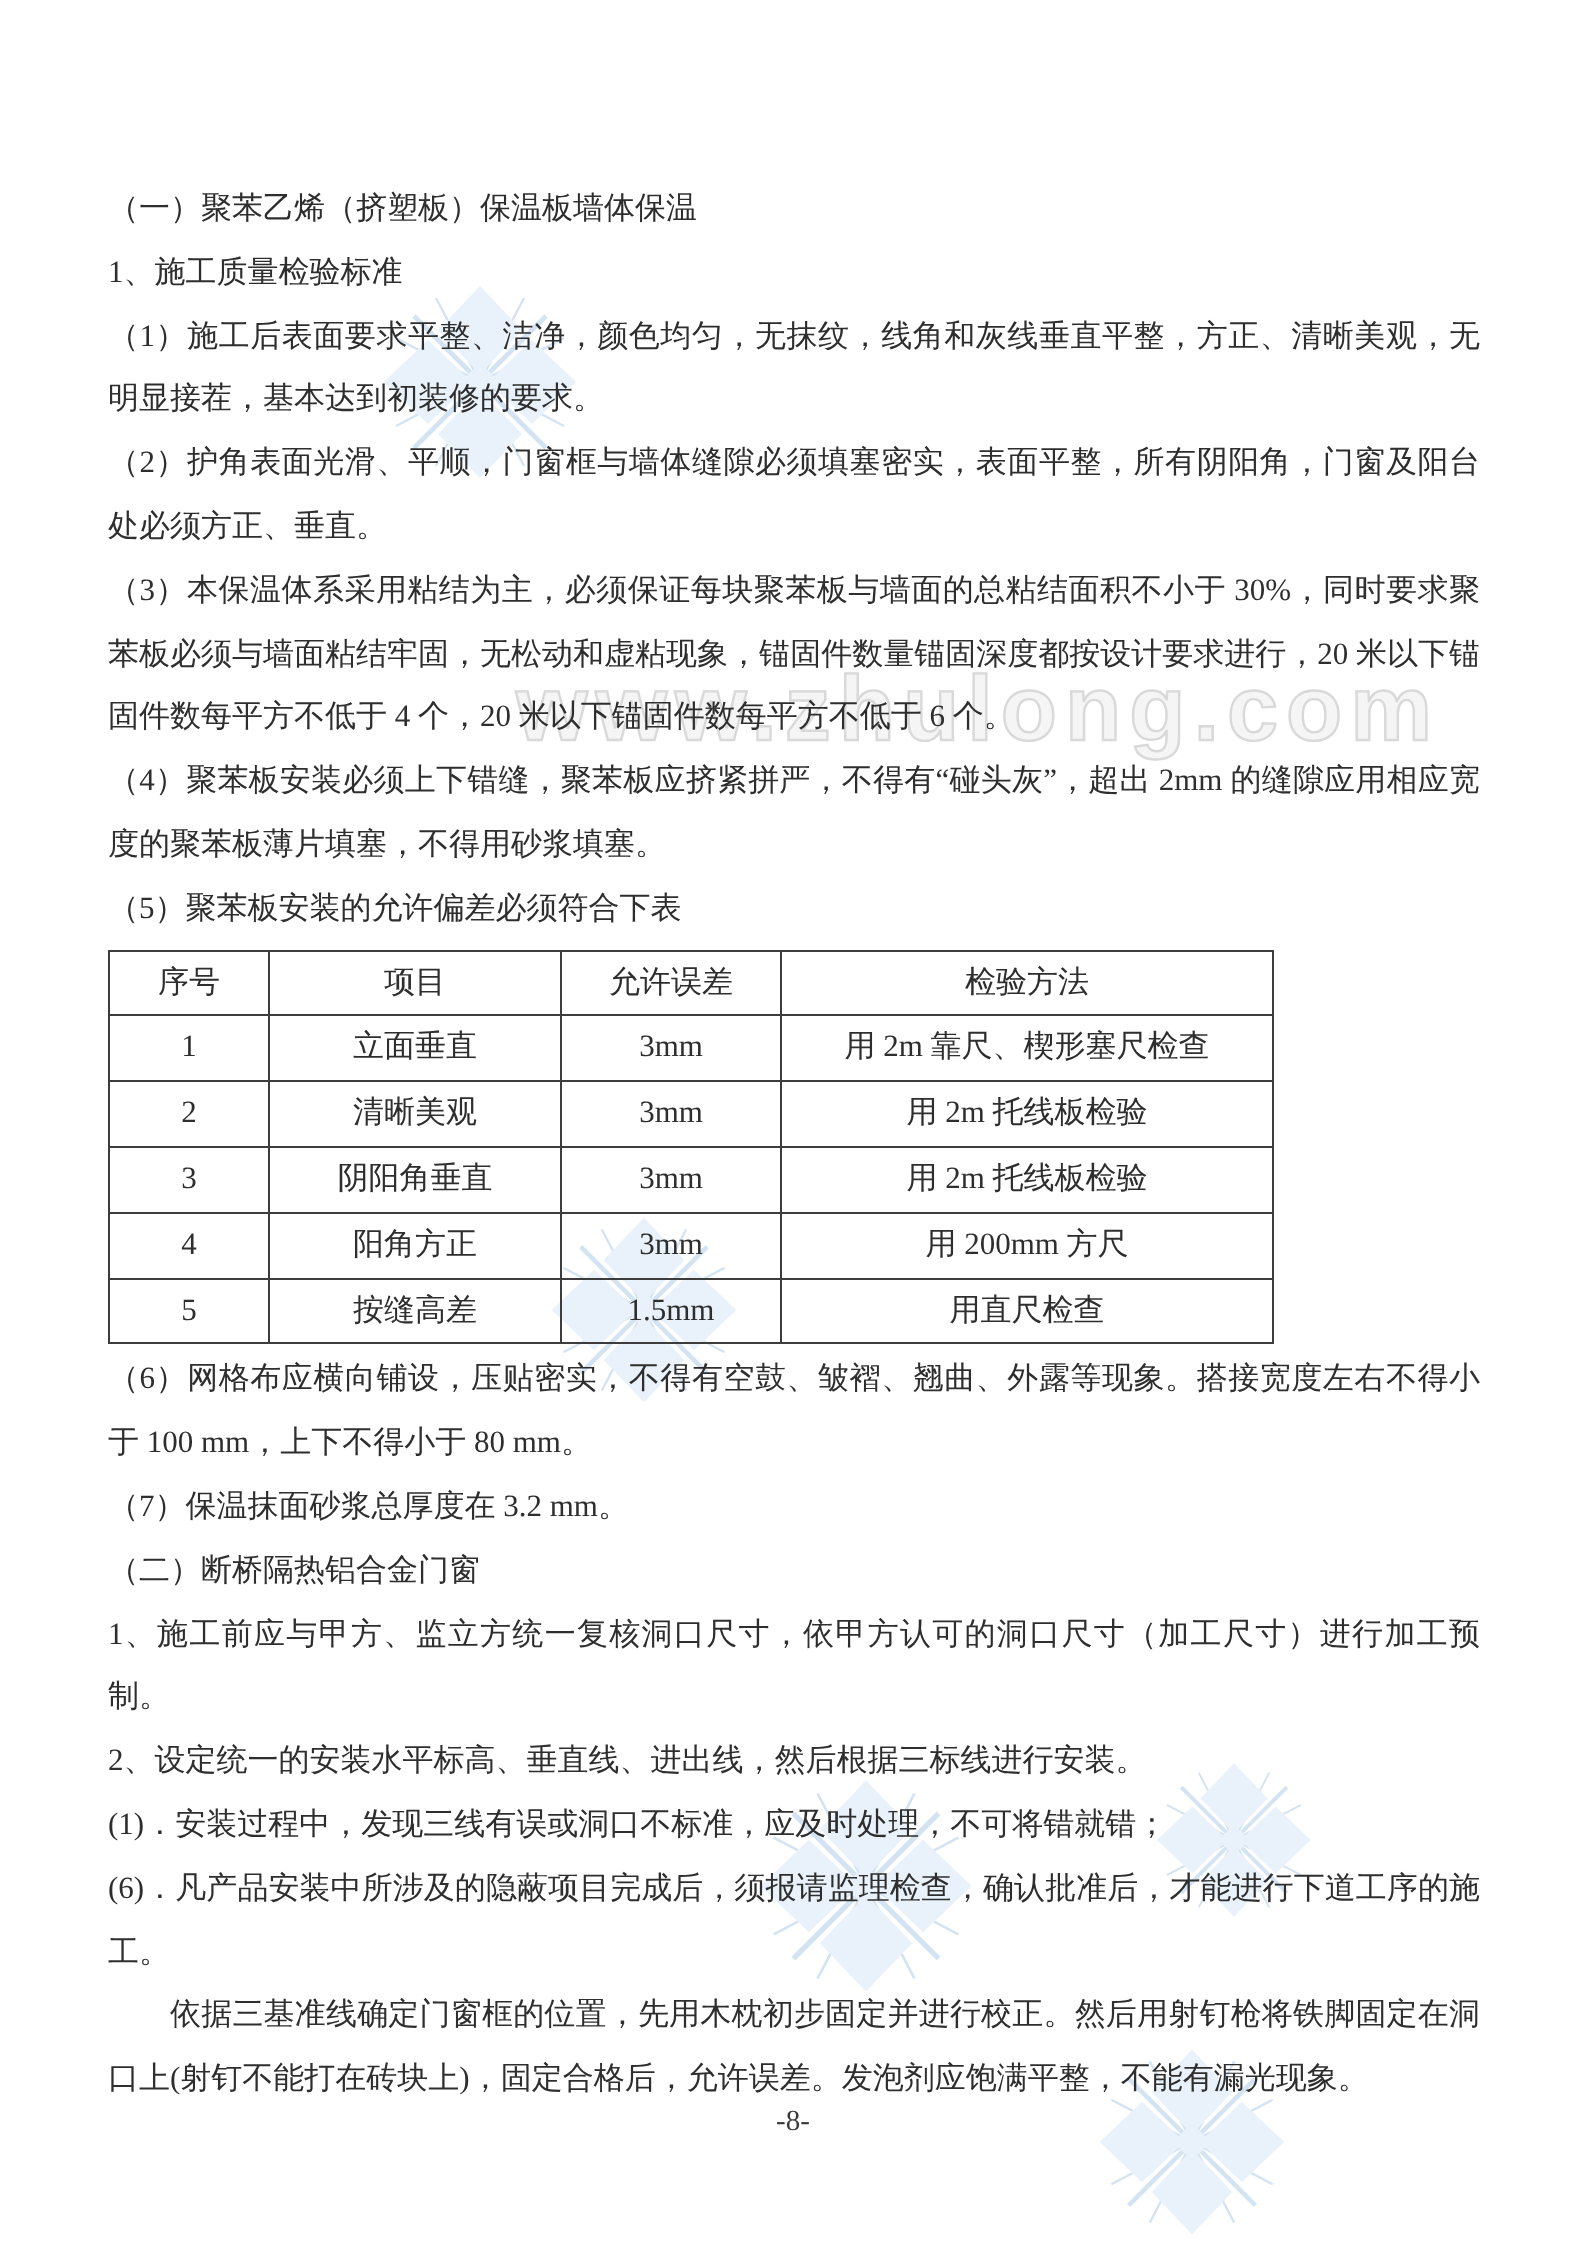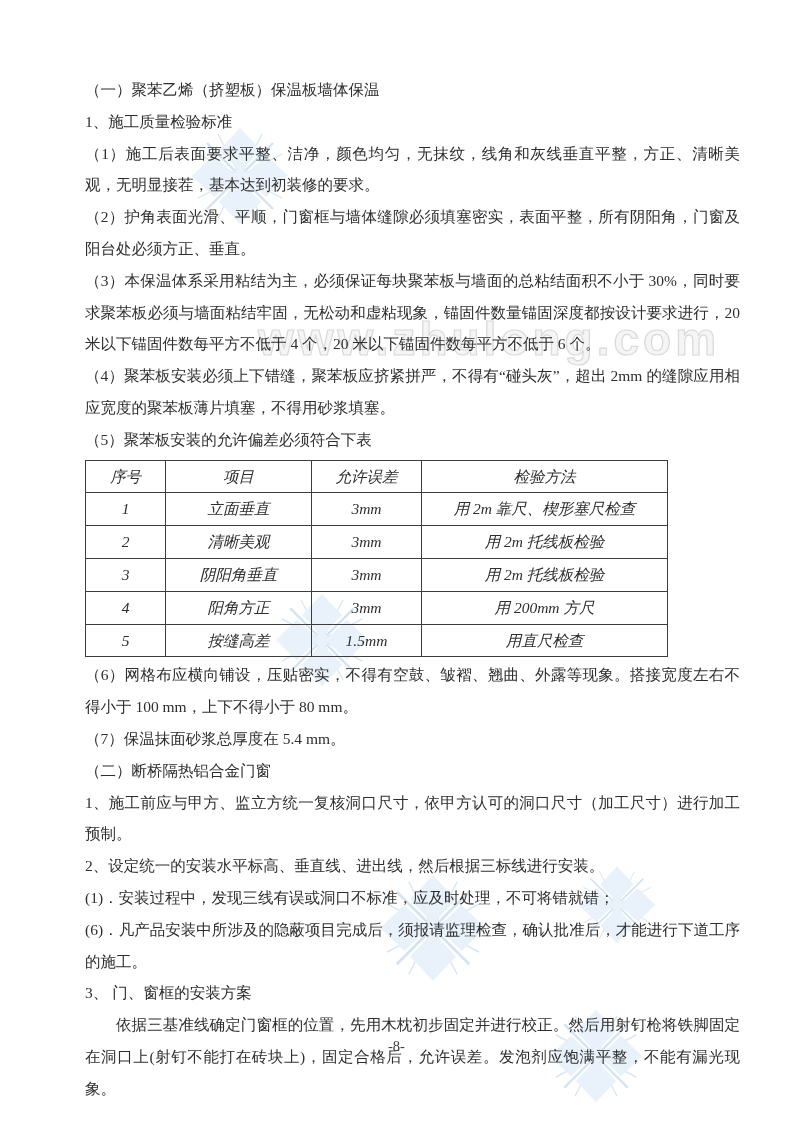--- a/index.html
+++ b/index.html
@@ -31,24 +31,25 @@
     letter-spacing: 4px;
     font-weight: bold;
     color: rgba(200,200,200,0.18);
     -webkit-text-stroke: 1.2px #d9d9d9;
     white-space: nowrap;
   }
   
   .content {
     position: relative;
     z-index: 1;
-    padding: 74px 53px 0 85px;
+    padding: 74px 53px 0 54px;
     color: #2e2e2e;
     font-size: 15.5px;
     line-height: 31.8px;
+    margin-top: 15px;
   }
   .content p {
     text-align: justify;
     text-justify: inter-ideograph;
   }
   .content p.indent { text-indent: 2em; }
   
   table.dev-table {
     border-collapse: collapse;
     table-layout: fixed;
@@ -61,21 +62,20 @@
   table.dev-table col.c2 { width: 146px; }
   table.dev-table col.c3 { width: 110px; }
   table.dev-table col.c4 { width: 246px; }
   table.dev-table th, table.dev-table td {
     border: 1px solid #3d3d3d;
     height: 31px;
     text-align: center;
     vertical-align: middle;
     font-weight: normal;
     padding: 0 2px;
-    font-style: italic;
   }
   
   .page-number {
     position: absolute;
     z-index: 1;
     top: 1038px; left: 0;
     width: 793px;
     text-align: center;
     font-size: 14.5px;
     color: #3a3a3a;
@@ -178,24 +178,23 @@
       <tr>
         <td>5</td>
         <td>按缝高差</td>
         <td>1.5mm</td>
         <td>用直尺检查</td>
       </tr>
     </tbody>
       </table>
 
     <p>（6）网格布应横向铺设，压贴密实，不得有空鼓、皱褶、翘曲、外露等现象。搭接宽度左右不得小于 100 mm，上下不得小于 80 mm。</p>
-    <p>（7）保温抹面砂浆总厚度在 5.4 mm。</p>
+    <p>（7）保温抹面砂浆总厚度在 3.2 mm。</p>
     <p>（二）断桥隔热铝合金门窗</p>
     <p>1、施工前应与甲方、监立方统一复核洞口尺寸，依甲方认可的洞口尺寸（加工尺寸）进行加工预制。</p>
     <p>2、设定统一的安装水平标高、垂直线、进出线，然后根据三标线进行安装。</p>
     <p>(1)．安装过程中，发现三线有误或洞口不标准，应及时处理，不可将错就错；</p>
     <p>(6)．凡产品安装中所涉及的隐蔽项目完成后，须报请监理检查，确认批准后，才能进行下道工序的施工。</p>
-    <p>3、 门、窗框的安装方案</p>
     <p class="indent">依据三基准线确定门窗框的位置，先用木枕初步固定并进行校正。然后用射钉枪将铁脚固定在洞口上(射钉不能打在砖块上)，固定合格后，允许误差。发泡剂应饱满平整，不能有漏光现象。</p>
   </div>
 
   <div class="page-number">-8-</div>
 </div>
 
 </body></html>

